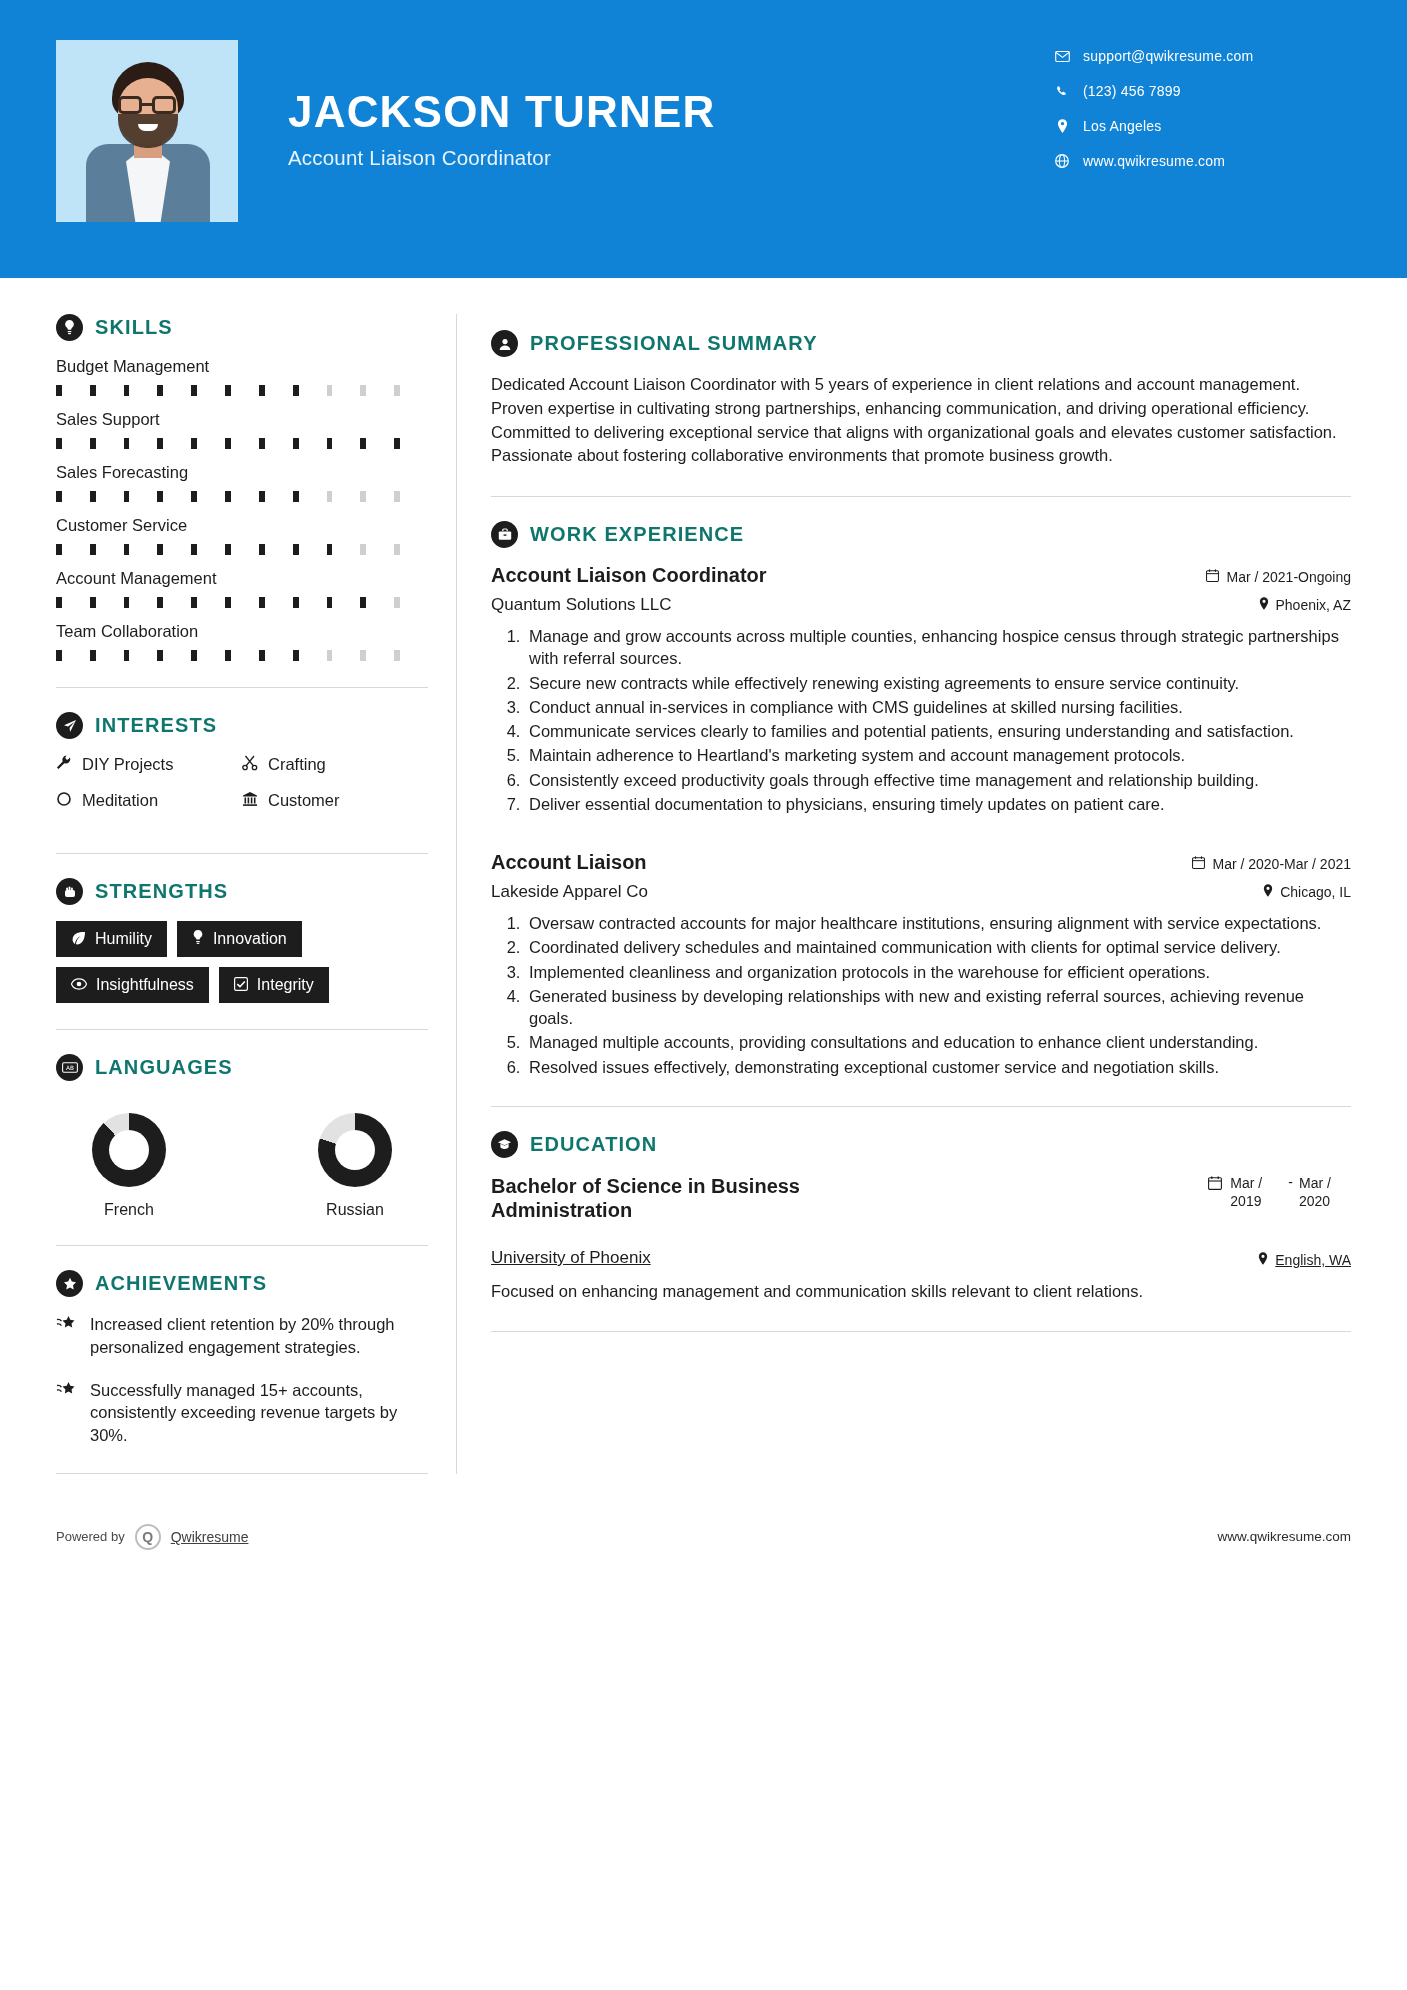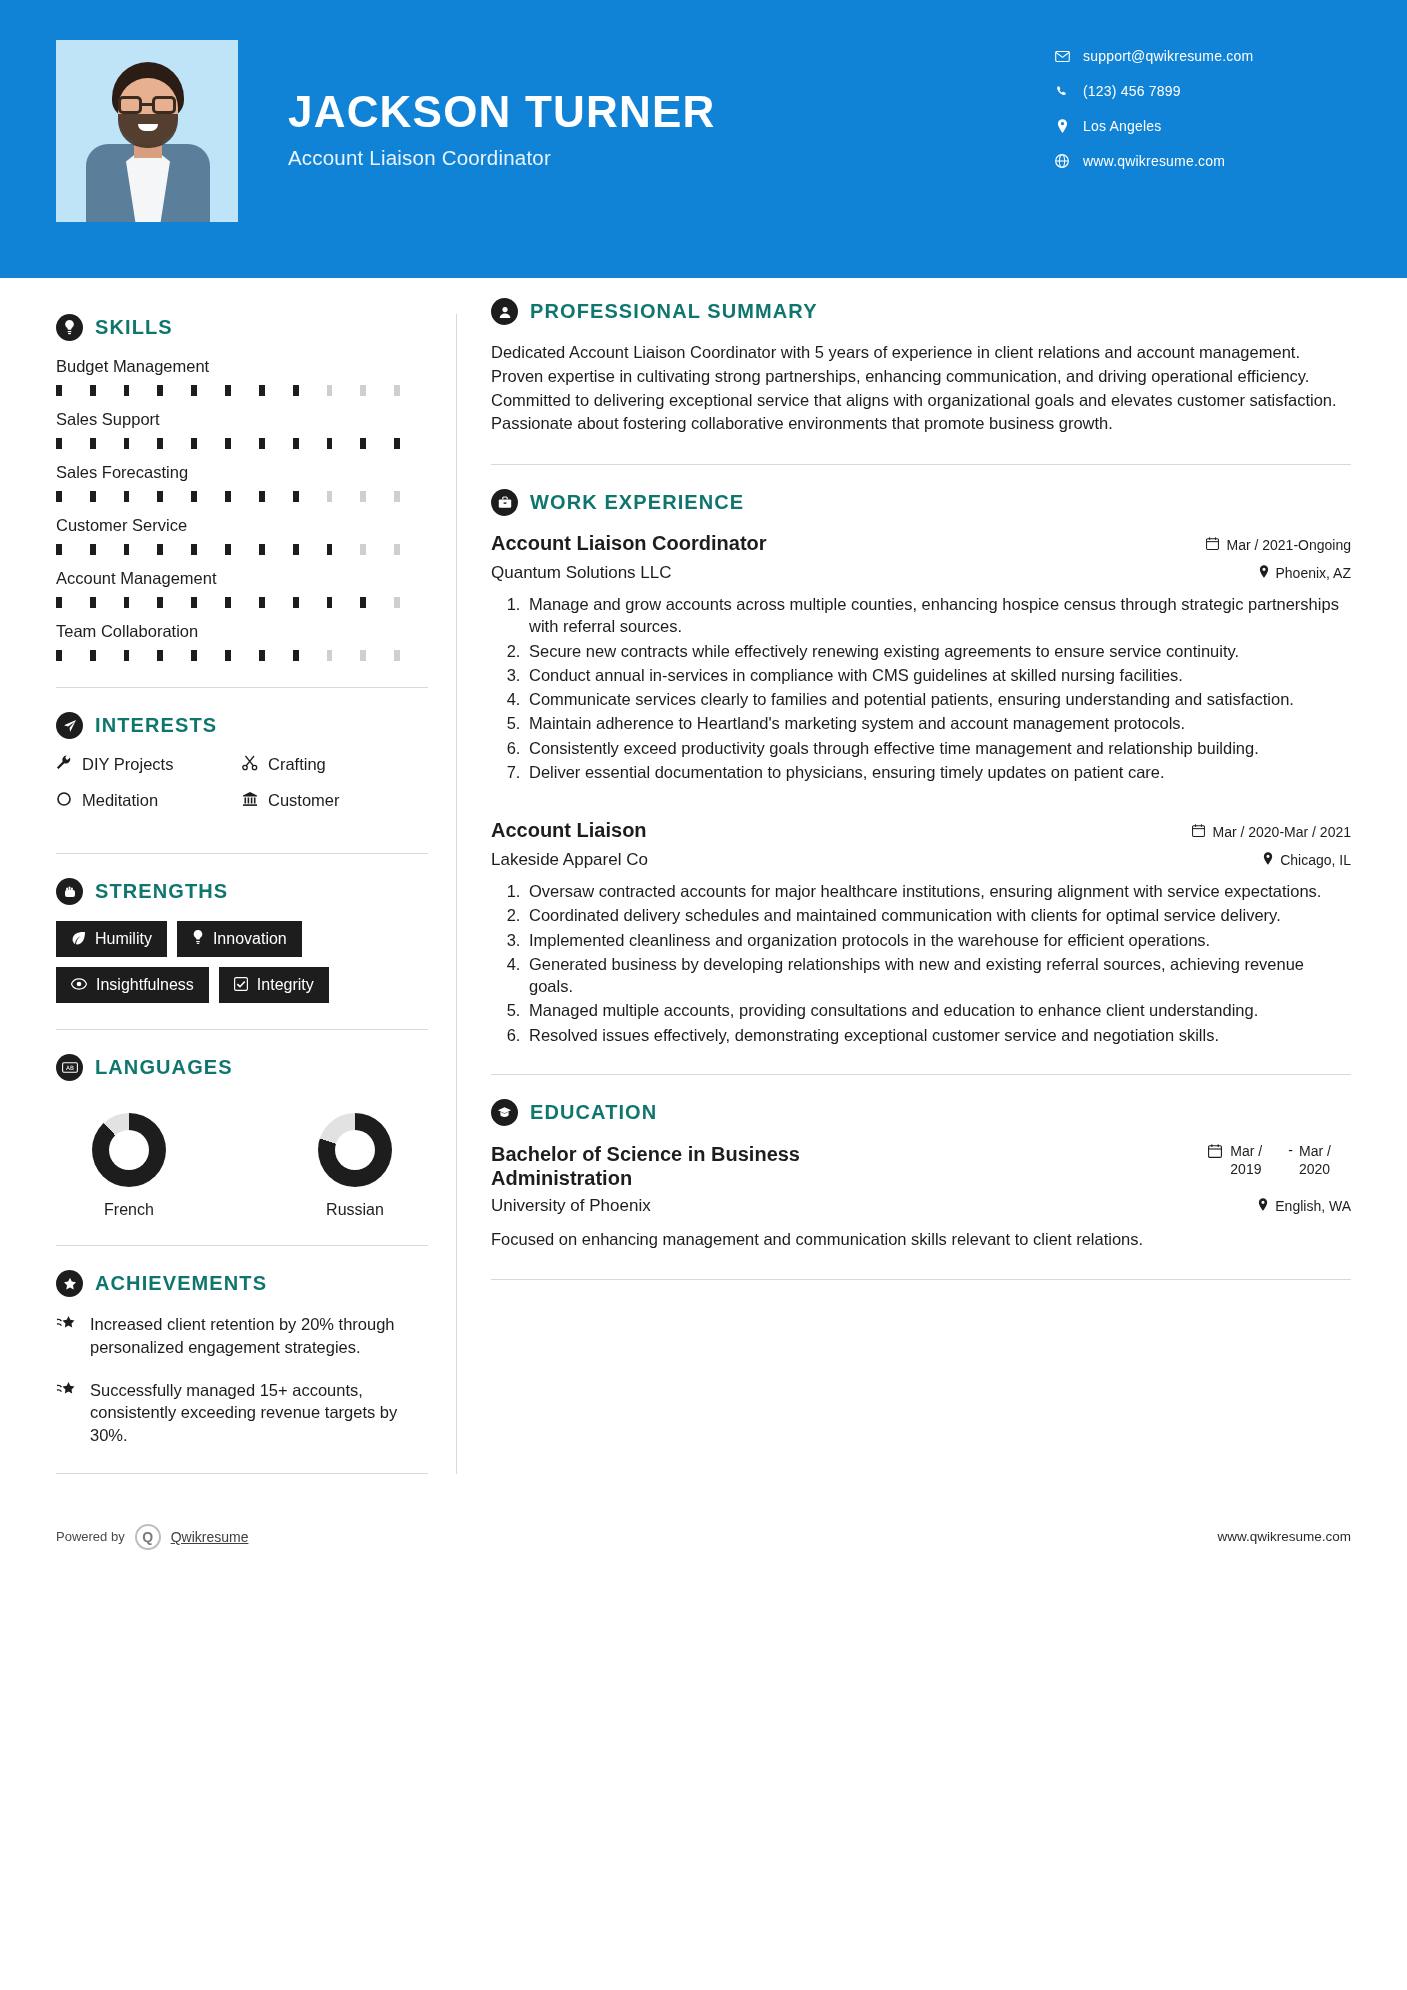--- a/index.html
+++ b/index.html
@@ -91,21 +91,21 @@
     padding-right: 28px;
   }
   .divider-v {
     width: 1px;
     background: #d8d8d8;
     margin: 36px 0 24px 0;
     flex: 0 0 1px;
   }
   .right {
     flex: 1 1 auto;
-    padding-top: 20px;
+    padding-top: 52px;
     padding-left: 34px;
   }
 
   
   .sec-head {
     display: flex;
     align-items: center;
     margin-bottom: 16px;
   }
   .sec-badge {
@@ -194,21 +194,21 @@
   ol.bullets { margin: 10px 0 0 34px; }
   ol.bullets li { font-size: 16.5px; line-height: 1.35; margin-bottom: 2px; padding-left: 4px; }
   .job-gap { height: 30px; }
 
   .edu-top { display: flex; justify-content: space-between; align-items: flex-start; }
   .edu-title { font-size: 20px; font-weight: bold; max-width: 420px; line-height: 1.2; }
   .edu-dates { display: flex; align-items: flex-start; font-size: 14px; }
   .edu-dates .mi { margin-right: 8px; padding-top: 2px; }
   .edu-date-col { width: 52px; line-height: 1.3; }
   .edu-date-sep { margin: 0 6px; }
-  .edu-sub { display: flex; justify-content: space-between; align-items: center; margin-top: 6px; }
+  .edu-sub { display: flex; justify-content: space-between; align-items: flex-end; margin-top: 26px; text-decoration: underline; }
   .edu-school { font-size: 17px; }
   .edu-desc { font-size: 16.5px; line-height: 1.4; margin-top: 12px; }
 
   
   .footer {
     display: flex;
     justify-content: space-between;
     align-items: center;
     padding: 0 56px;
     margin-top: 26px;

